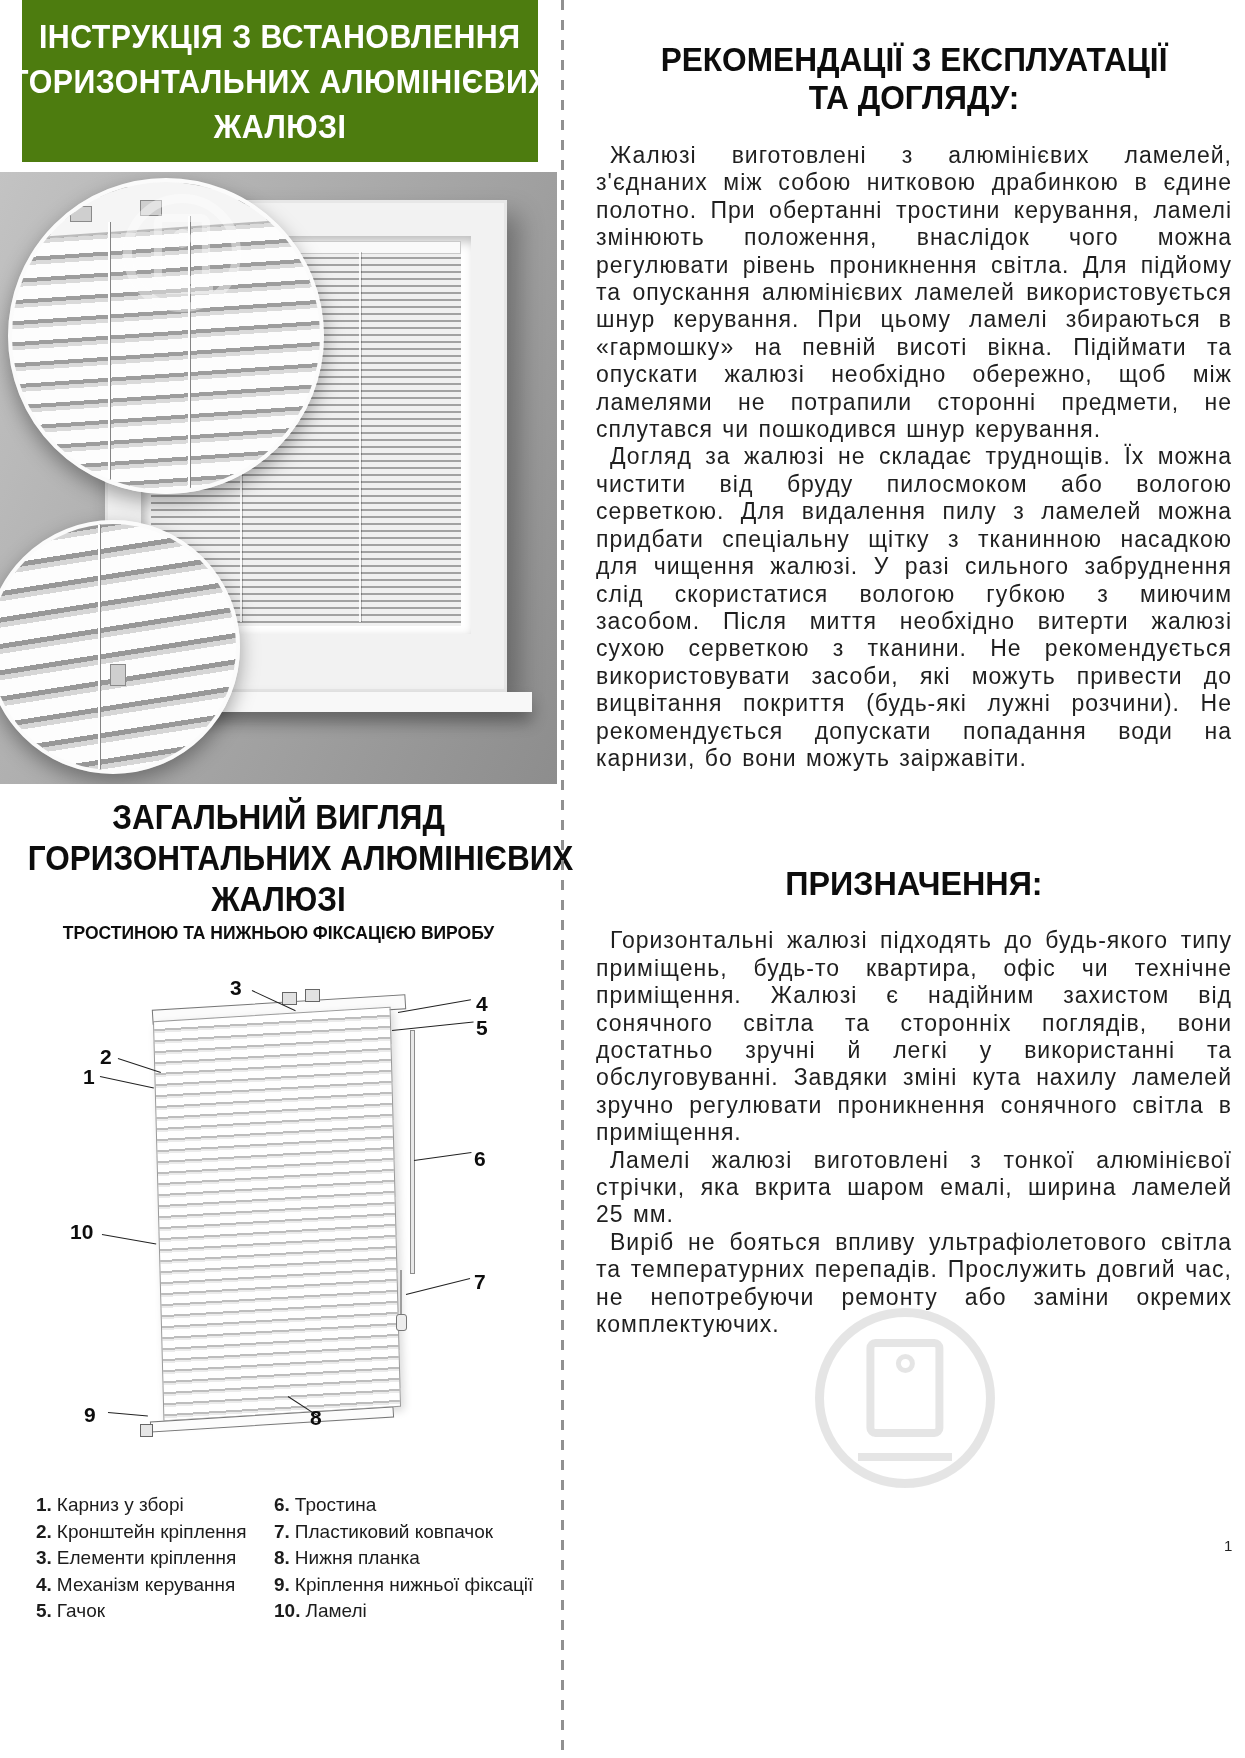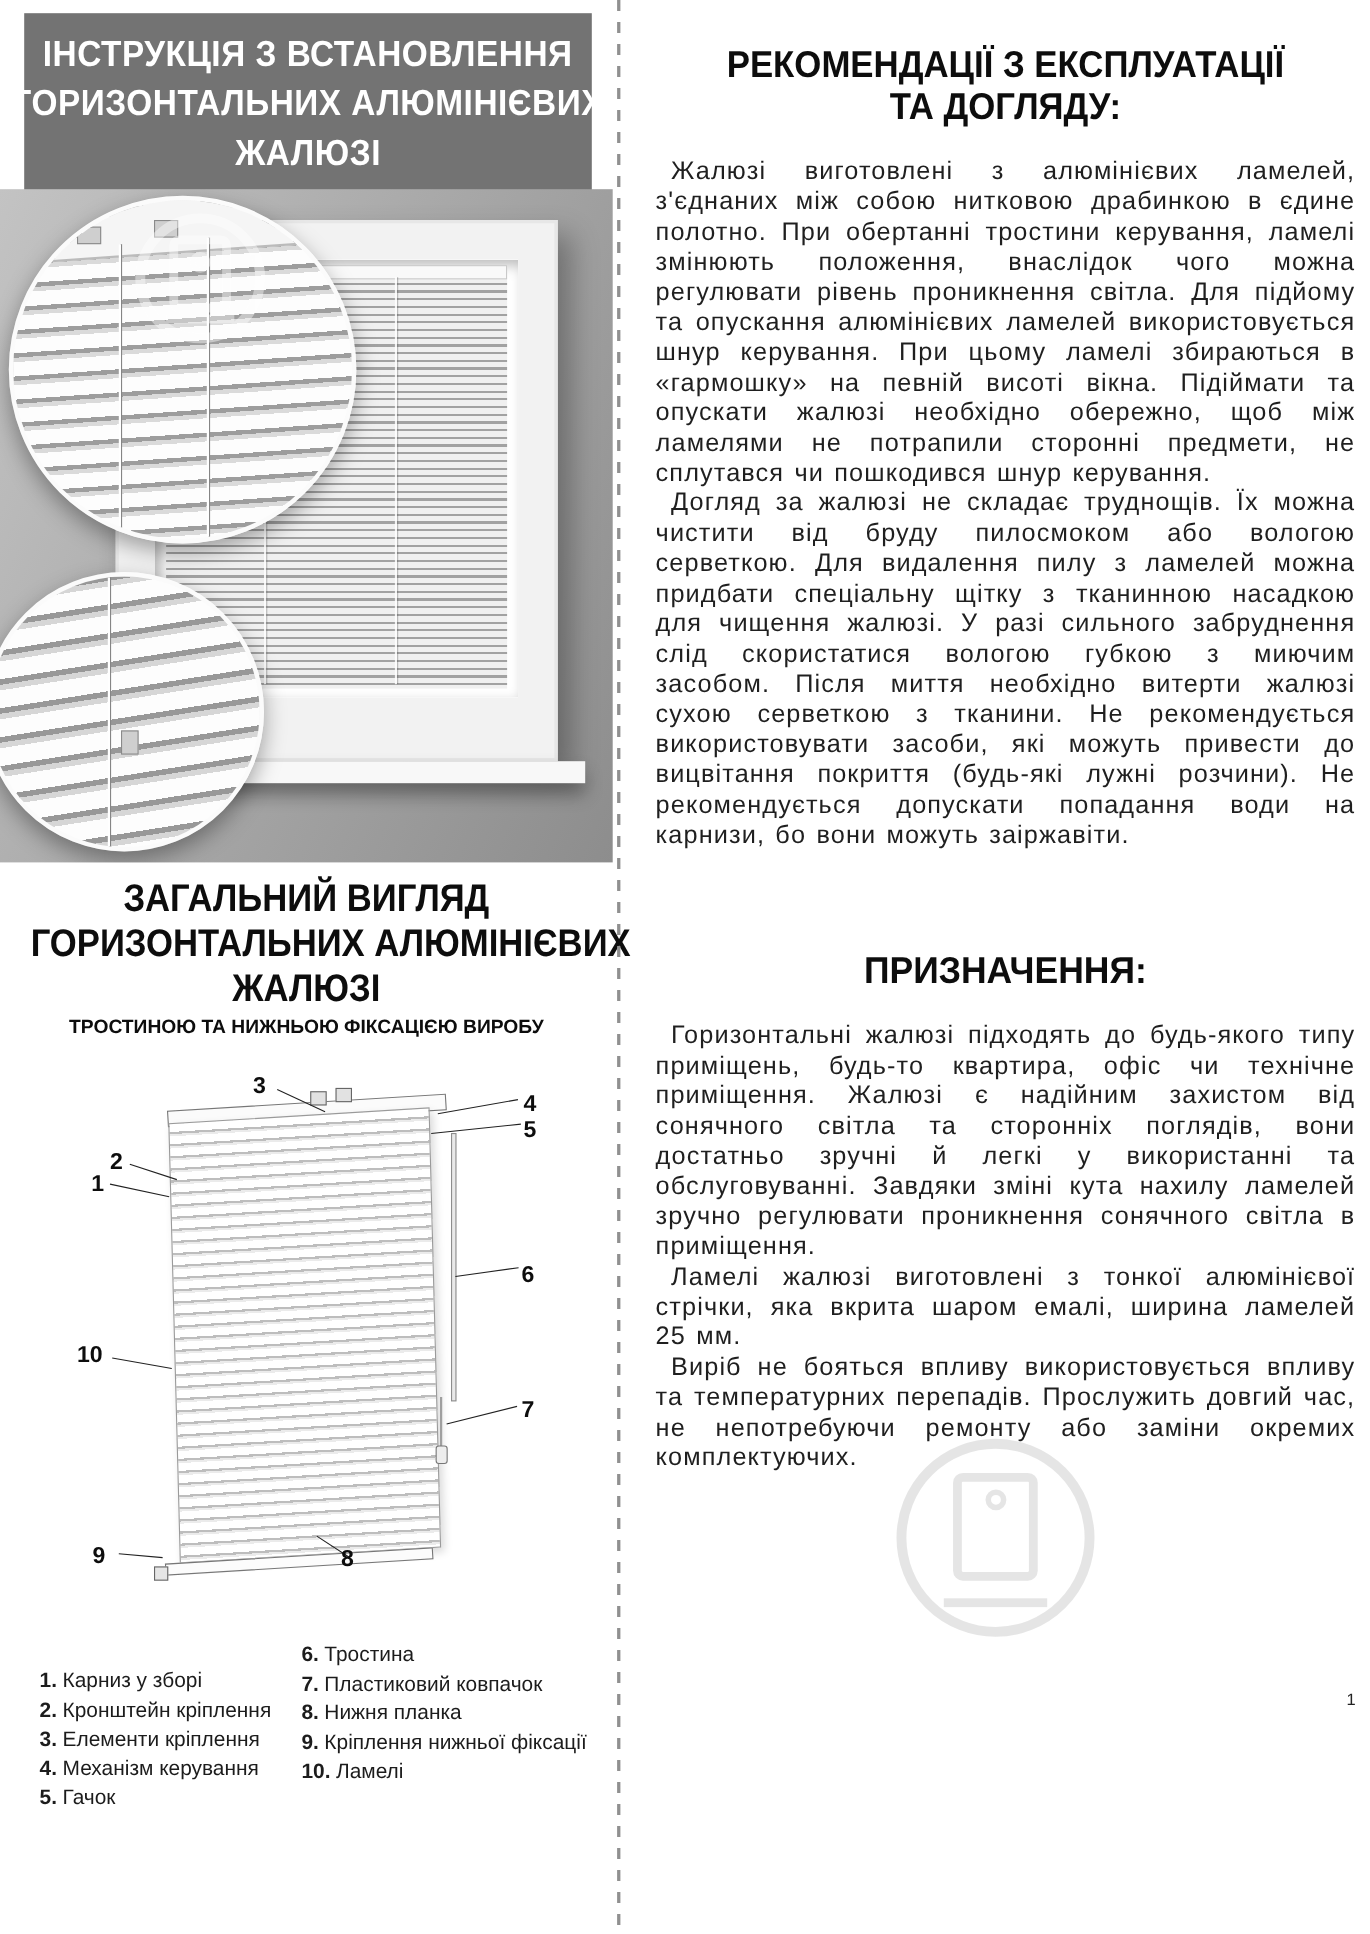--- a/index.html
+++ b/index.html
@@ -1,21 +1,21 @@
 <!DOCTYPE html>
 <html><head>
 <meta charset="utf-8">
 <style>
   html,body{margin:0;padding:0;background:#fff;}
   .page{position:relative;width:1245px;height:1758px;background:#ffffff;
         font-family:"Liberation Sans",sans-serif;color:#1c1c1c;overflow:hidden;}
 
   
-  .header-block{position:absolute;left:22px;top:12px;width:516px;height:162px;
-        background:#737373;color:#fff;display:flex;flex-direction:column;
+  .header-block{position:absolute;left:22px;top:0;width:516px;height:162px;
+        background:#4d7c0f;color:#fff;display:flex;flex-direction:column;
         justify-content:center;align-items:center;}
   .h-line{font-weight:bold;font-size:33px;line-height:45px;white-space:nowrap;
         transform:scaleX(.92);letter-spacing:.5px;}
 
   .photo{position:absolute;left:0;top:172px;width:557px;height:612px;
         background:linear-gradient(115deg,#c3c3c3 0%,#aaaaaa 45%,#8d8d8d 100%);overflow:hidden;}
   .win{position:absolute;left:105px;top:28px;width:402px;height:492px;background:#f2f2f2;
         box-shadow:inset 0 0 0 3px #e7e7e7,12px 14px 24px rgba(0,0,0,.3);}
   .win-in{position:absolute;left:36px;top:36px;right:36px;bottom:58px;background:#fff;
         box-shadow:inset 5px 5px 12px rgba(0,0,0,.28);}
@@ -61,21 +61,21 @@
         border:1px solid #777;transform:rotate(-3.5deg);}
   .d-wand{position:absolute;left:410px;top:58px;width:3px;height:242px;background:#e9e9e9;border:1px solid #8d8d8d;}
   .d-cord{position:absolute;left:400px;top:298px;width:2px;height:46px;background:#9f9f9f;}
   .d-cap{position:absolute;left:396px;top:342px;width:9px;height:15px;background:#ededed;border:1px solid #777;border-radius:3px;}
   .d-hook{position:absolute;left:140px;top:452px;width:11px;height:11px;background:#e6e6e6;border:1px solid #666;}
   .lead{position:absolute;height:0;border-top:1.6px solid #222;transform-origin:0 50%;}
   .co{position:absolute;font-weight:bold;font-size:21px;color:#0d0d0d;}
 
   .legend{position:absolute;left:36px;top:1492px;width:520px;display:flex;}
   .legend-col{display:flex;flex-direction:column;}
-  .legend-col.one{width:238px;margin-top:24px;}
+  .legend-col.one{width:238px;}
   .legend-col.two{width:282px;}
   .legend-item{font-size:19px;line-height:26.5px;white-space:nowrap;}
   .legend-item b{margin-right:5px;}
 
   
   .divider{position:absolute;left:561px;top:0;width:3px;height:1758px;
         background:repeating-linear-gradient(180deg,#909090 0 10px,transparent 10px 20px);}
 
   
   .col-right{position:absolute;left:596px;top:0;width:636px;height:1644px;}
@@ -204,21 +204,21 @@
     </div>
     <div class="body-text">
       <p>Жалюзі виготовлені з алюмінієвих ламелей, з'єднаних між собою нитковою драбинкою в єдине полотно. При обертанні тростини керування, ламелі змінюють положення, внаслідок чого можна регулювати рівень проникнення світла. Для підйому та опускання алюмінієвих ламелей використовується шнур керування. При цьому ламелі збираються в «гармошку» на певній висоті вікна. Підіймати та опускати жалюзі необхідно обережно, щоб між ламелями не потрапили сторонні предмети, не сплутався чи пошкодився шнур керування.</p>
       <p>Догляд за жалюзі не складає труднощів. Їх можна чистити від бруду пилосмоком або вологою серветкою. Для видалення пилу з ламелей можна придбати спеціальну щітку з тканинною насадкою для чищення жалюзі. У разі сильного забруднення слід скористатися вологою губкою з миючим засобом. Після миття необхідно витерти жалюзі сухою серветкою з тканини. Не рекомендується використовувати засоби, які можуть привести до вицвітання покриття (будь-які лужні розчини). Не рекомендується допускати попадання води на карнизи, бо вони можуть заіржавіти.</p>
     </div>
 
     <div class="purpose-title">ПРИЗНАЧЕННЯ:</div>
     <div class="body-text purpose">
       <p>Горизонтальні жалюзі підходять до будь-якого типу приміщень, будь-то квартира, офіс чи технічне приміщення. Жалюзі є надійним захистом від сонячного світла та сторонніх поглядів, вони достатньо зручні й легкі у використанні та обслуговуванні. Завдяки зміні кута нахилу ламелей зручно регулювати проникнення сонячного світла в приміщення.</p>
       <p>Ламелі жалюзі виготовлені з тонкої алюмінієвої стрічки, яка вкрита шаром емалі, ширина ламелей 25 мм.</p>
-      <p>Виріб не бояться впливу використовується впливу та температурних перепадів. Прослужить довгий час, не непотребуючи ремонту або заміни окремих комплектуючих.</p>
+      <p>Виріб не бояться впливу ультрафіолетового світла та температурних перепадів. Прослужить довгий час, не непотребуючи ремонту або заміни окремих комплектуючих.</p>
     </div>
   </div>
 
   <div class="wm" style="left:815px;top:1308px;width:180px;height:180px;color:#cccccc;opacity:.5;z-index:2;">
     <div class="wm-ring"></div>
     <div class="wm-tag">
         <div class="wm-hole"></div>
       </div>
     <div class="wm-base"></div>
   </div>

